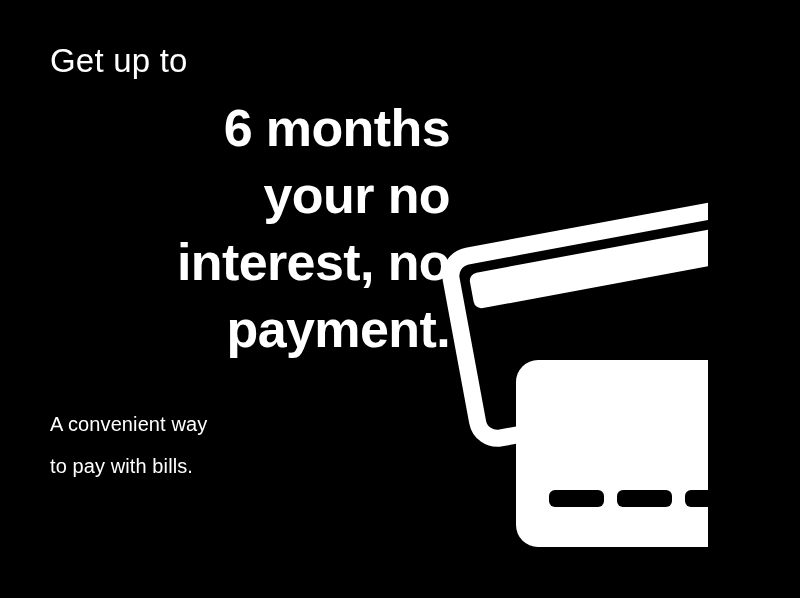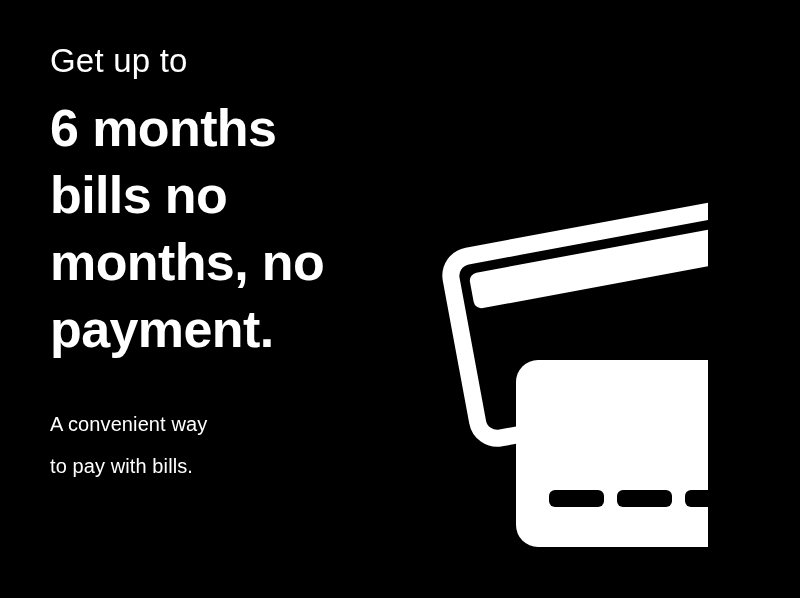--- a/index.html
+++ b/index.html
@@ -42,20 +42,21 @@
     font-size: 52px;
     font-weight: 700;
     line-height: 67px;
     letter-spacing: -0.6px;
     color: #ffffff;
     margin: 0;
   }
   #headline .hl-line {
     display: block;
     white-space: nowrap;
+    text-align: right;
   }
 
   #subtext {
     font-family: "Liberation Sans", sans-serif;
     font-size: 20px;
     font-weight: 300;
     line-height: 42px;
     letter-spacing: 0.1px;
     color: #ffffff;
     margin: 40px 0 0 0;
@@ -84,22 +85,22 @@
 <body>
 
 <div id="banner">
 
   <div id="text-block">
 
     <p id="eyebrow">Get up to</p>
 
     <h1 id="headline">
       <span class="hl-line">6 months</span>
-      <span class="hl-line">bills no</span>
-      <span class="hl-line">months, no</span>
+      <span class="hl-line">your no</span>
+      <span class="hl-line">interest, no</span>
       <span class="hl-line">payment.</span>
     </h1>
 
     <p id="subtext">
       <span class="sub-line">A convenient way</span>
       <span class="sub-line">to pay with bills.</span>
     </p>
 
   </div>
 

